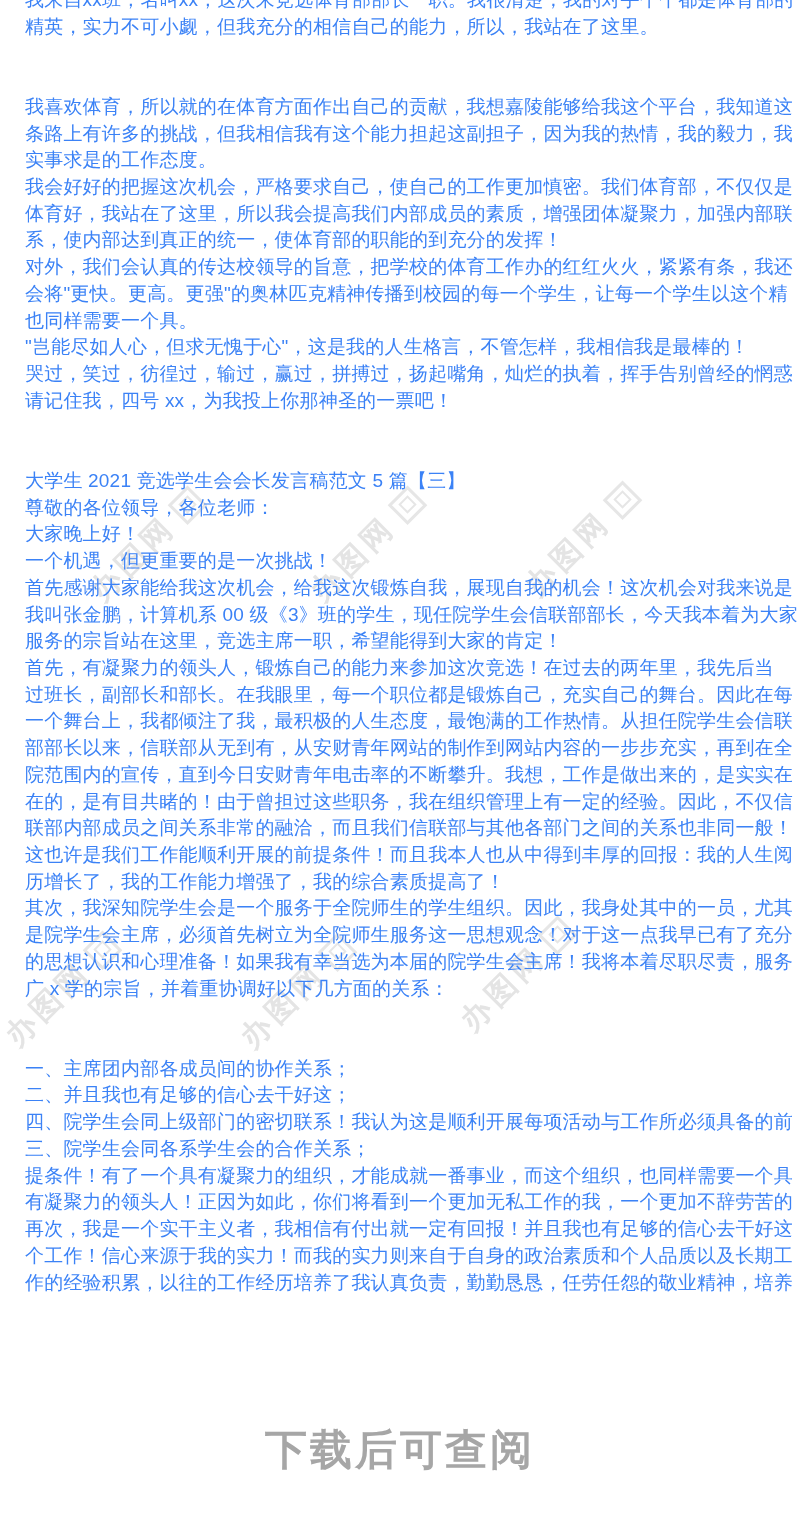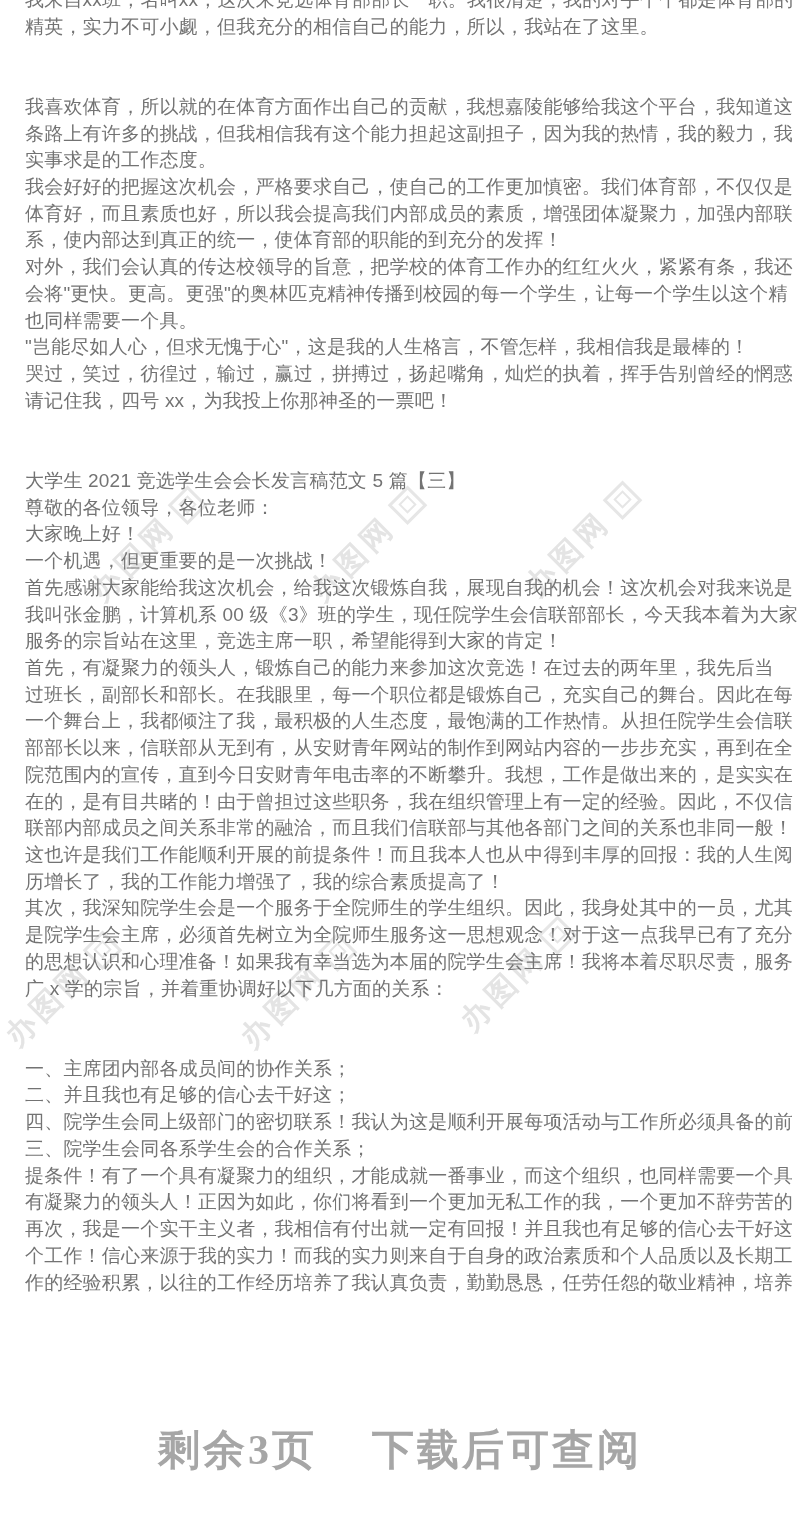--- a/index.html
+++ b/index.html
@@ -6,21 +6,21 @@
   body{
     width:800px;height:1526px;position:relative;overflow:hidden;
     background:#ffffff;
     font-family:"Liberation Sans","DejaVu Sans",sans-serif;
   }
   
   .doc{
     position:absolute;left:25px;top:-13px;width:752px;z-index:2;
   }
   .line{
-    height:26.72px;line-height:26.72px;font-size:19px;color:#737373;
+    height:26.72px;line-height:26.72px;font-size:19px;color:#3b82f6;
     white-space:pre;letter-spacing:0.2px;
   }
   
   .wm{
     position:absolute;z-index:1;color:#e4e4e4;
     display:flex;align-items:center;gap:10px;
     transform:rotate(-45deg);transform-origin:center center;
     font-size:30px;letter-spacing:5px;font-weight:bold;
     user-select:none;pointer-events:none;white-space:nowrap;
   }
@@ -83,21 +83,21 @@
 
 <div class="doc" id="doc">
     <div class="line">我来自xx班，名叫xx，这次来竞选体育部部长一职。我很清楚，我的对手个个都是体育部的</div>
     <div class="line">精英，实力不可小觑，但我充分的相信自己的能力，所以，我站在了这里。</div>
     <div class="line"></div>
     <div class="line"></div>
     <div class="line">我喜欢体育，所以就的在体育方面作出自己的贡献，我想嘉陵能够给我这个平台，我知道这</div>
     <div class="line">条路上有许多的挑战，但我相信我有这个能力担起这副担子，因为我的热情，我的毅力，我</div>
     <div class="line">实事求是的工作态度。</div>
     <div class="line">我会好好的把握这次机会，严格要求自己，使自己的工作更加慎密。我们体育部，不仅仅是</div>
-    <div class="line">体育好，而且素质也好，所以我会提高我们内部成员的素质，增强团体凝聚力，加强内部联</div>
+    <div class="line">体育好，我站在了这里，所以我会提高我们内部成员的素质，增强团体凝聚力，加强内部联</div>
     <div class="line">系，使内部达到真正的统一，使体育部的职能的到充分的发挥！</div>
     <div class="line">对外，我们会认真的传达校领导的旨意，把学校的体育工作办的红红火火，紧紧有条，我还</div>
     <div class="line">会将"更快。更高。更强"的奥林匹克精神传播到校园的每一个学生，让每一个学生以这个精</div>
     <div class="line">也同样需要一个具。</div>
     <div class="line">"岂能尽如人心，但求无愧于心"，这是我的人生格言，不管怎样，我相信我是最棒的！</div>
     <div class="line">哭过，笑过，彷徨过，输过，赢过，拼搏过，扬起嘴角，灿烂的执着，挥手告别曾经的惘惑！</div>
     <div class="line">请记住我，四号 xx，为我投上你那神圣的一票吧！</div>
     <div class="line"></div>
     <div class="line"></div>
     <div class="line">大学生 2021 竞选学生会会长发言稿范文 5 篇【三】</div>
@@ -127,15 +127,14 @@
     <div class="line">四、院学生会同上级部门的密切联系！我认为这是顺利开展每项活动与工作所必须具备的前</div>
     <div class="line">三、院学生会同各系学生会的合作关系；</div>
     <div class="line">提条件！有了一个具有凝聚力的组织，才能成就一番事业，而这个组织，也同样需要一个具</div>
     <div class="line">有凝聚力的领头人！正因为如此，你们将看到一个更加无私工作的我，一个更加不辞劳苦的</div>
     <div class="line">再次，我是一个实干主义者，我相信有付出就一定有回报！并且我也有足够的信心去干好这</div>
     <div class="line">个工作！信心来源于我的实力！而我的实力则来自于自身的政治素质和个人品质以及长期工</div>
     <div class="line">作的经验积累，以往的工作经历培养了我认真负责，勤勤恳恳，任劳任怨的敬业精神，培养</div>
   </div>
 
 <div class="footer">
-  <span>剩余3页</span>
   <span>下载后可查阅</span>
 </div>
 
 </body></html>

